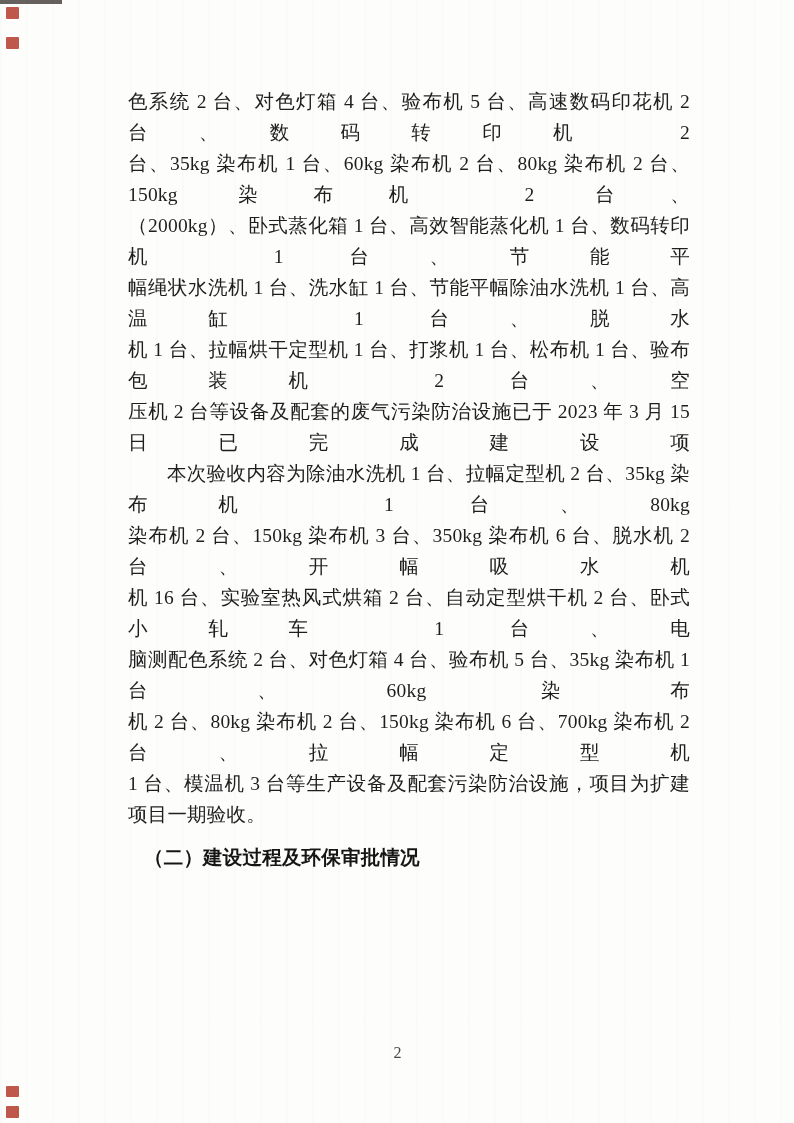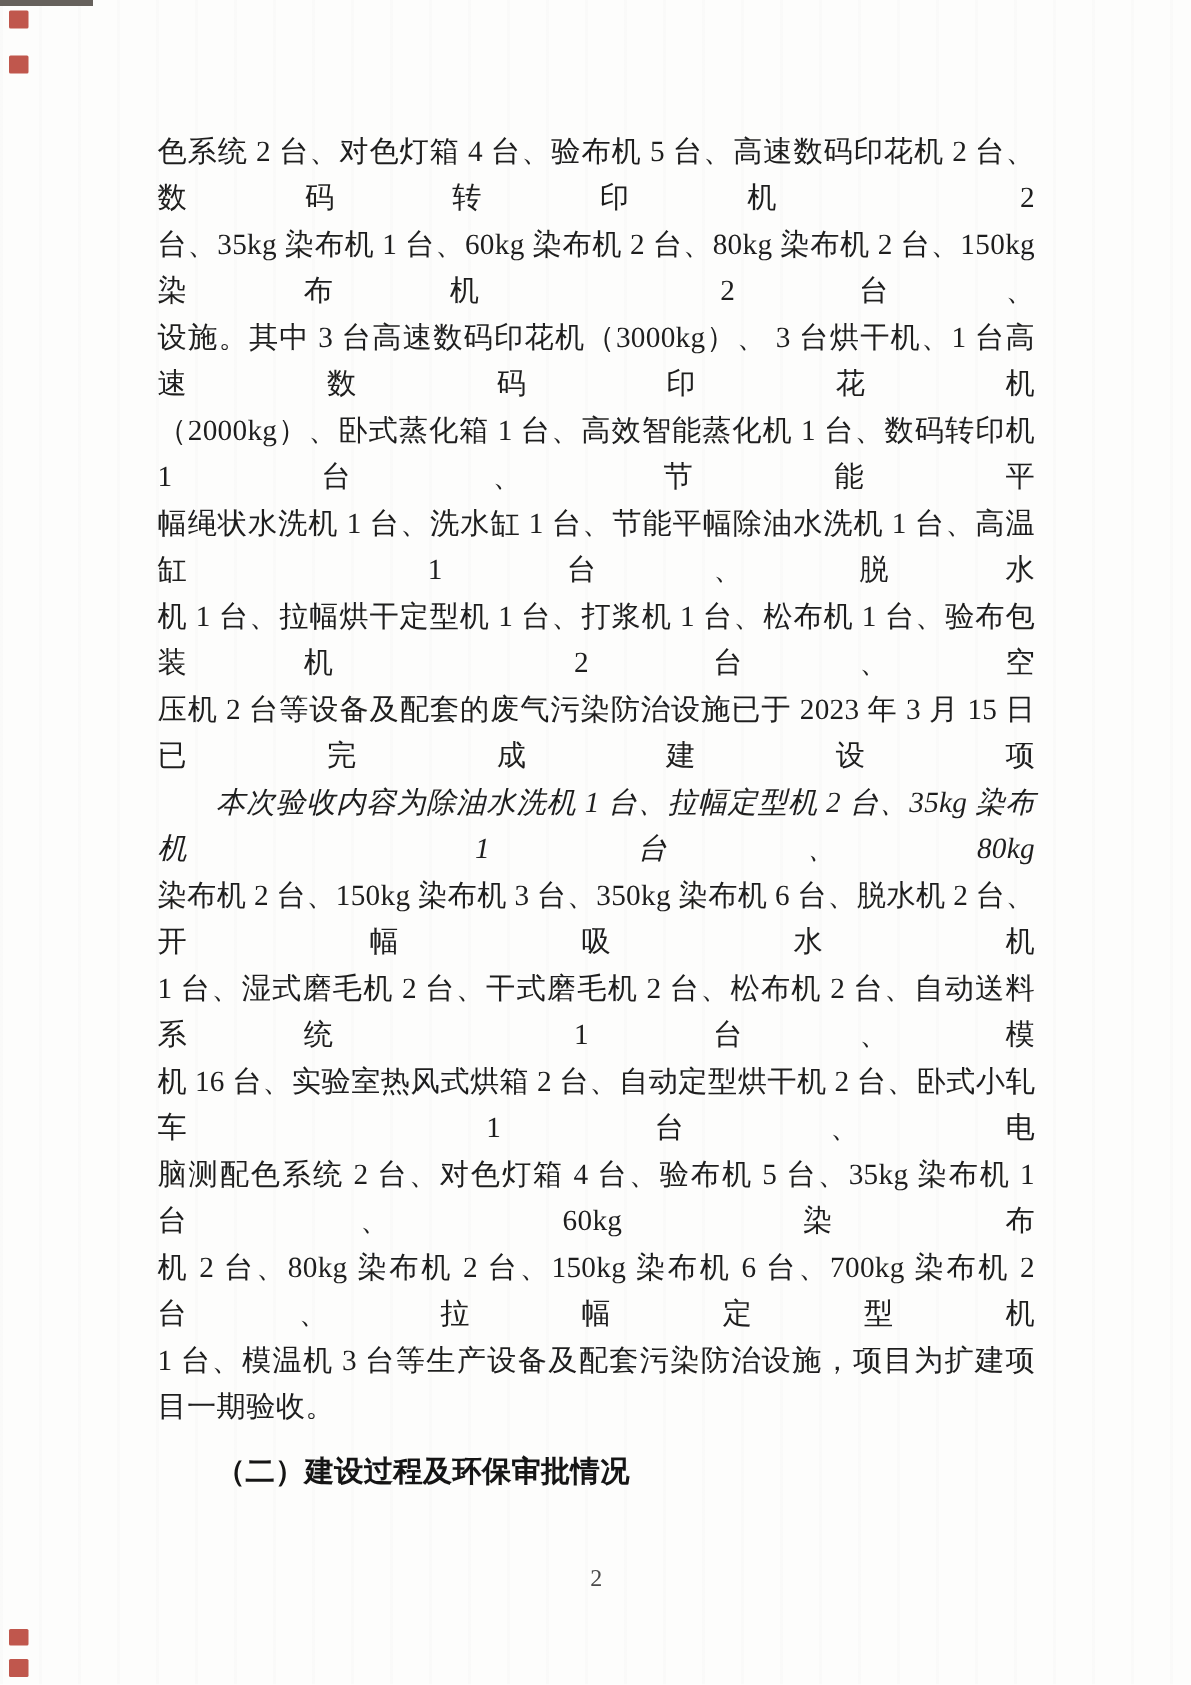--- a/index.html
+++ b/index.html
@@ -21,27 +21,27 @@
     color:#1e1e1e;
     font-size:19.5px;
     line-height:31px;
     letter-spacing:0.2px;
   }
   .paragraph{margin:0;padding:0;}
   .line{
     text-align:justify;
     text-align-last:justify;
     white-space:normal;
+    margin-left:23px;
   }
   .line.last{
     text-align-last:left;
   }
   .line.indent{
     text-indent:2em;
-    font-style:italic;
   }
   .heading{
     font-weight:bold;
     color:#151515;
     text-indent:2em;
     margin-top:12px;
     margin-bottom:7px;
     line-height:31px;
   }
   .footer{
@@ -70,30 +70,28 @@
   <div id="marks">
       <div class="scan-mark" style="left: 6px; top: 7px; width: 13px; height: 12px; background: rgb(181, 57, 46); opacity: 0.85;"></div>
       <div class="scan-mark" style="left: 6px; top: 37px; width: 13px; height: 12px; background: rgb(181, 57, 46); opacity: 0.85;"></div>
       <div class="scan-mark" style="left: 6px; top: 1086px; width: 13px; height: 11px; background: rgb(181, 57, 46); opacity: 0.85;"></div>
       <div class="scan-mark" style="left: 6px; top: 1106px; width: 13px; height: 12px; background: rgb(181, 57, 46); opacity: 0.85;"></div>
     </div>
   <div class="content" id="doc-body">
       <div class="paragraph">
         <div class="line">色系统 2 台、对色灯箱 4 台、验布机 5 台、高速数码印花机 2 台、数码转印机 2</div>
         <div class="line">台、35kg 染布机 1 台、60kg 染布机 2 台、80kg 染布机 2 台、150kg 染布机 2 台、</div>
-        <div class="line">设施。其中 3 台高速数码印花机（3000kg）、 3 台烘干机、1 台高速数码印花机</div>
         <div class="line">（2000kg）、卧式蒸化箱 1 台、高效智能蒸化机 1 台、数码转印机 1 台、节能平</div>
         <div class="line">幅绳状水洗机 1 台、洗水缸 1 台、节能平幅除油水洗机 1 台、高温缸 1 台、脱水</div>
         <div class="line">机 1 台、拉幅烘干定型机 1 台、打浆机 1 台、松布机 1 台、验布包装机 2 台、空</div>
         <div class="line">压机 2 台等设备及配套的废气污染防治设施已于 2023 年 3 月 15 日已完成建设项</div>
       </div>
       <div class="paragraph">
         <div class="line indent">本次验收内容为除油水洗机 1 台、拉幅定型机 2 台、35kg 染布机 1 台、80kg</div>
         <div class="line">染布机 2 台、150kg 染布机 3 台、350kg 染布机 6 台、脱水机 2 台、开幅吸水机</div>
-        <div class="line">1 台、湿式磨毛机 2 台、干式磨毛机 2 台、松布机 2 台、自动送料系统 1 台、模</div>
         <div class="line">机 16 台、实验室热风式烘箱 2 台、自动定型烘干机 2 台、卧式小轧车 1 台、电</div>
         <div class="line">脑测配色系统 2 台、对色灯箱 4 台、验布机 5 台、35kg 染布机 1 台、60kg 染布</div>
         <div class="line">机 2 台、80kg 染布机 2 台、150kg 染布机 6 台、700kg 染布机 2 台、拉幅定型机</div>
         <div class="line last">1 台、模温机 3 台等生产设备及配套污染防治设施，项目为扩建项目一期验收。</div>
       </div>
       <div class="heading">（二）建设过程及环保审批情况</div>
     </div>
   <div class="footer">2</div>
 </div>
 

